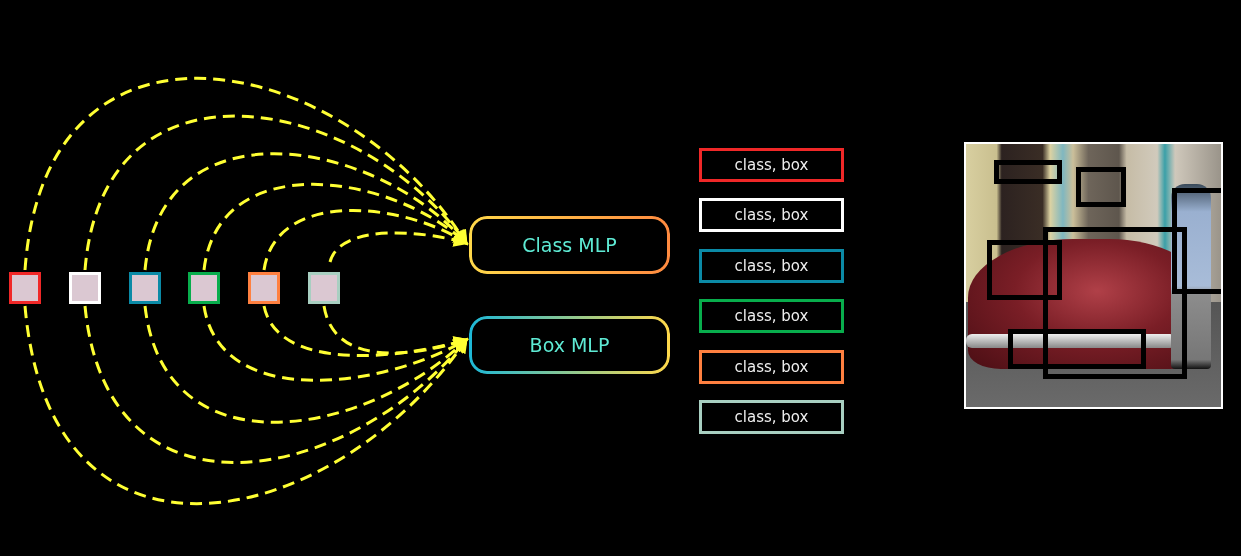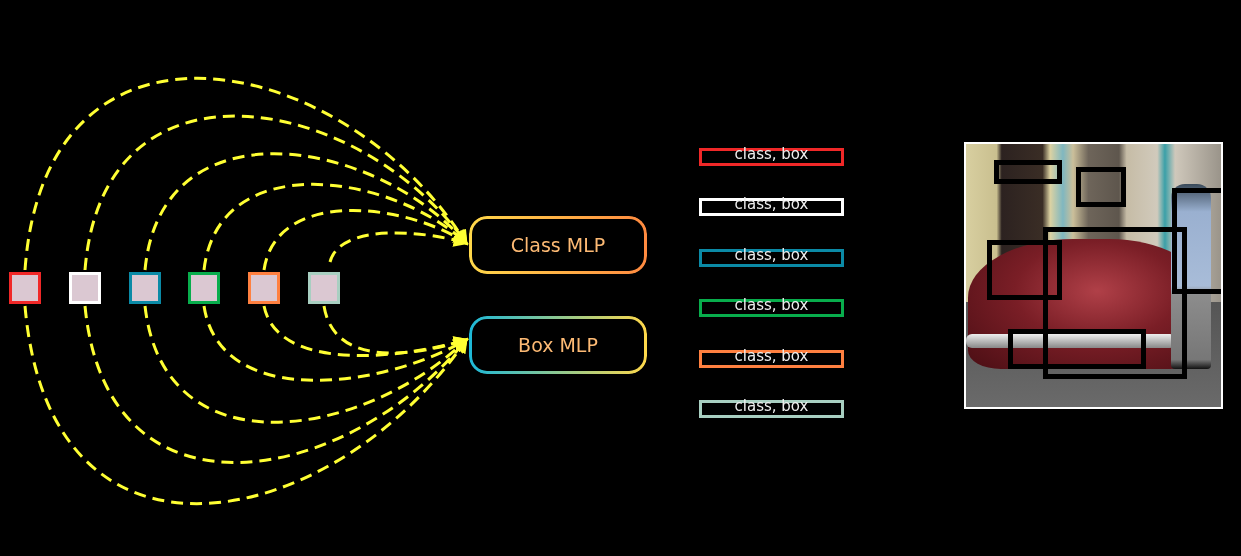--- a/index.html
+++ b/index.html
@@ -1,22 +1,22 @@
 <!DOCTYPE html>
 <html><head>
 <meta charset="utf-8">
 <style>
   html, body { margin:0; padding:0; background:#000; }
   body { width:1241px; height:556px; position:relative; overflow:hidden; font-family:"DejaVu Sans", sans-serif; }
   #arcs { position:absolute; left:0; top:0; width:1241px; height:556px; }
   .token { position:absolute; top:272px; width:32px; height:32px; background:#dbc8d2; box-sizing:border-box; border:3px solid; }
-  .mlp { position:absolute; left:469px; width:178px; height:58px; border-radius:28px; box-sizing:border-box; display:flex; align-items:center; justify-content:center; color:#fdba74; font-size:19px; }
+  .mlp { position:absolute; left:469px; width:201px; height:58px; border-radius:28px; box-sizing:border-box; display:flex; align-items:center; justify-content:center; color:#5eead4; font-size:19px; }
   .mlp-border { position:absolute; inset:0; border-radius:18px; padding:3px; -webkit-mask:linear-gradient(#000 0 0) content-box, linear-gradient(#000 0 0); -webkit-mask-composite:xor; mask-composite:exclude; }
   .mlp span { position:relative; }
-  .out { position:absolute; left:699px; width:145px; height:18px; box-sizing:border-box; border:3px solid; display:flex; align-items:flex-end; justify-content:center; color:#eee; font-size:15px; }
+  .out { position:absolute; left:699px; width:145px; height:34px; box-sizing:border-box; border:3px solid; display:flex; align-items:center; justify-content:center; color:#eee; font-size:15px; }
   #photo { position:absolute; left:964px; top:142px; width:259px; height:267px; box-sizing:border-box; border:2px solid #fff; overflow:hidden;
     background:
       linear-gradient(180deg, rgba(0,0,0,0) 60%, #555 60%, #6a6a6a 100%),
       linear-gradient(90deg, #d8cfa0 0%, #c9bf8f 12%, #2c2220 14%, #3a2d25 30%, #dcd2a2 33%, #7fb7c0 38%, #cbbf9a 42%, #6e655a 48%, #5e564d 60%, #c6bca6 63%, #d1cabc 75%, #3aa0a8 78%, #cfc8bb 82%, #9a948a 100%); }
   .car { position:absolute; left:2px; top:95px; width:235px; height:130px; border-radius:45% 40% 14% 14%; background:radial-gradient(ellipse at 55% 40%, #b04048 0%, #7a1e26 45%, #4a0e14 100%); }
   .bumper { position:absolute; left:0px; top:190px; width:210px; height:14px; border-radius:6px; background:linear-gradient(#eee, #888); }
   .person { position:absolute; left:205px; top:40px; width:40px; height:185px; border-radius:14px 14px 4px 4px; background:linear-gradient(#3a4a5a 0%, #9ab0d0 15%, #a8bcd8 55%, #8c8c8c 60%, #777 95%, #111 100%); }
   .det { position:absolute; box-sizing:border-box; border:5px solid; }
 </style>
 </head>

